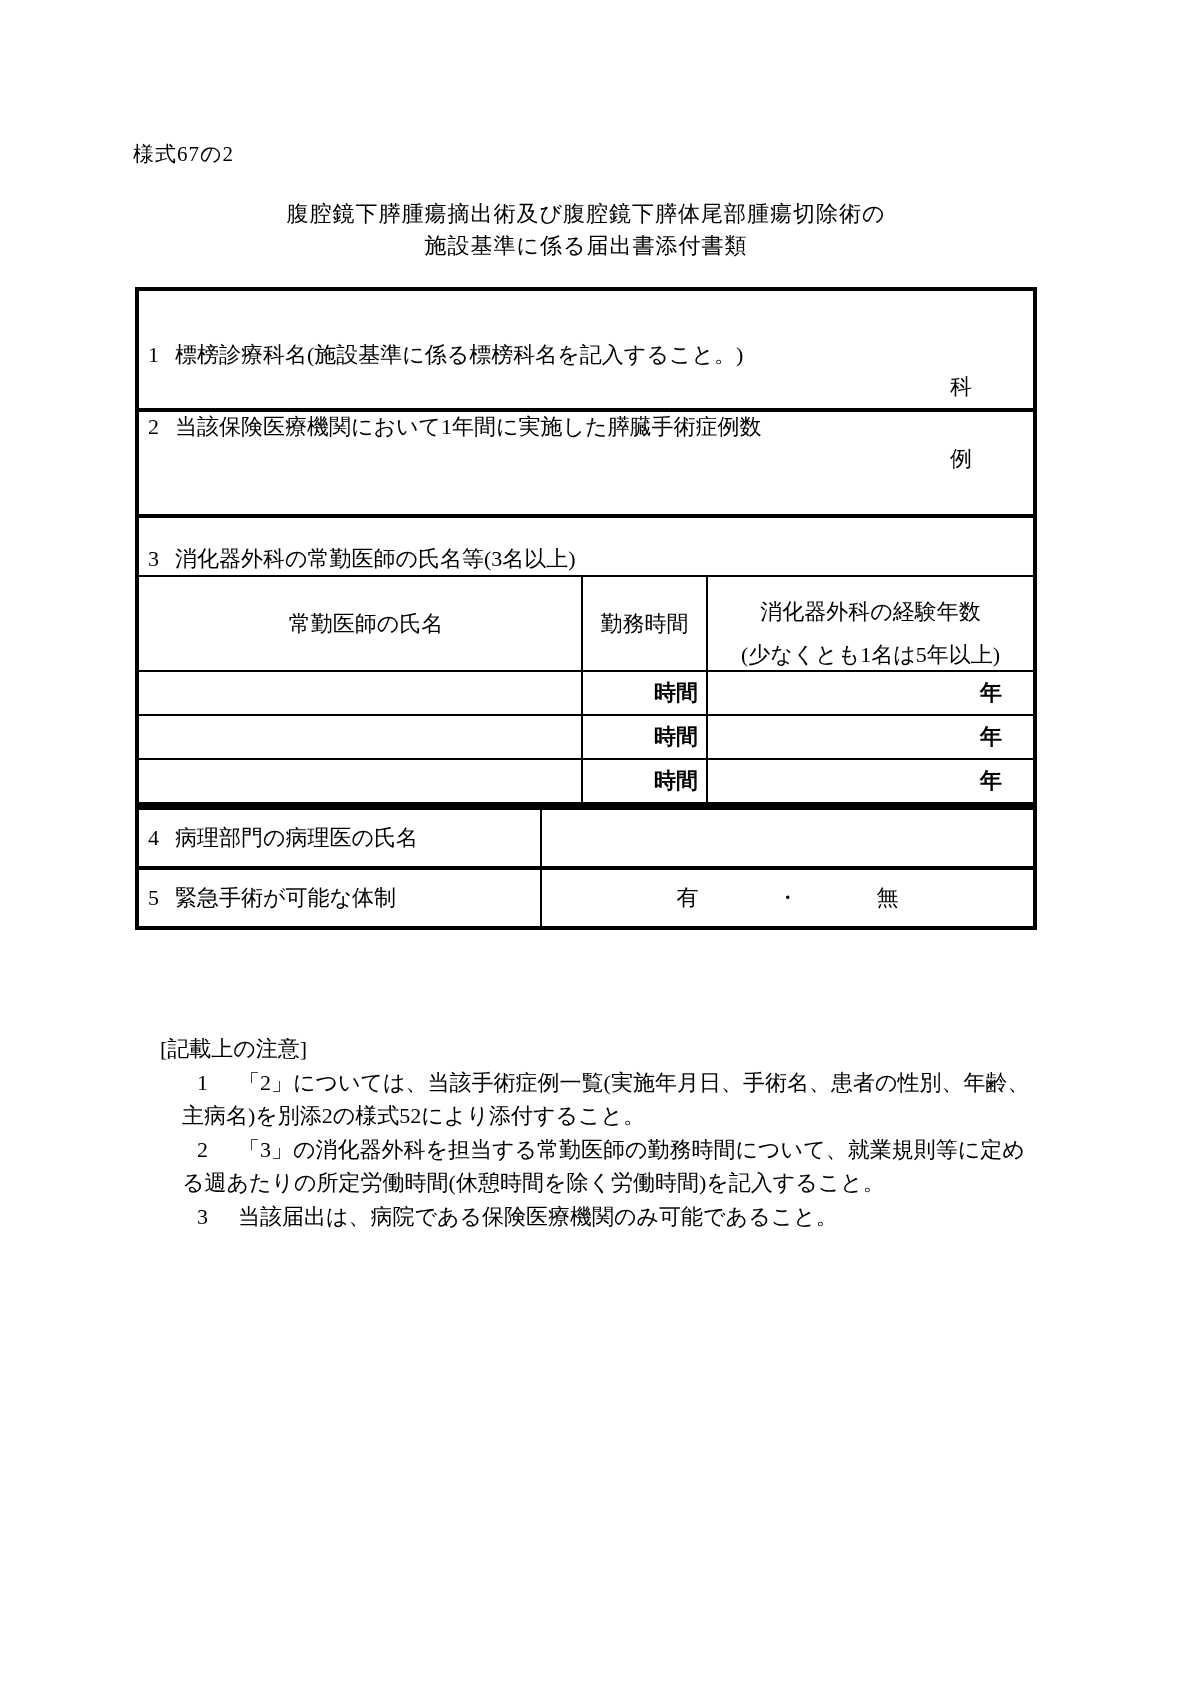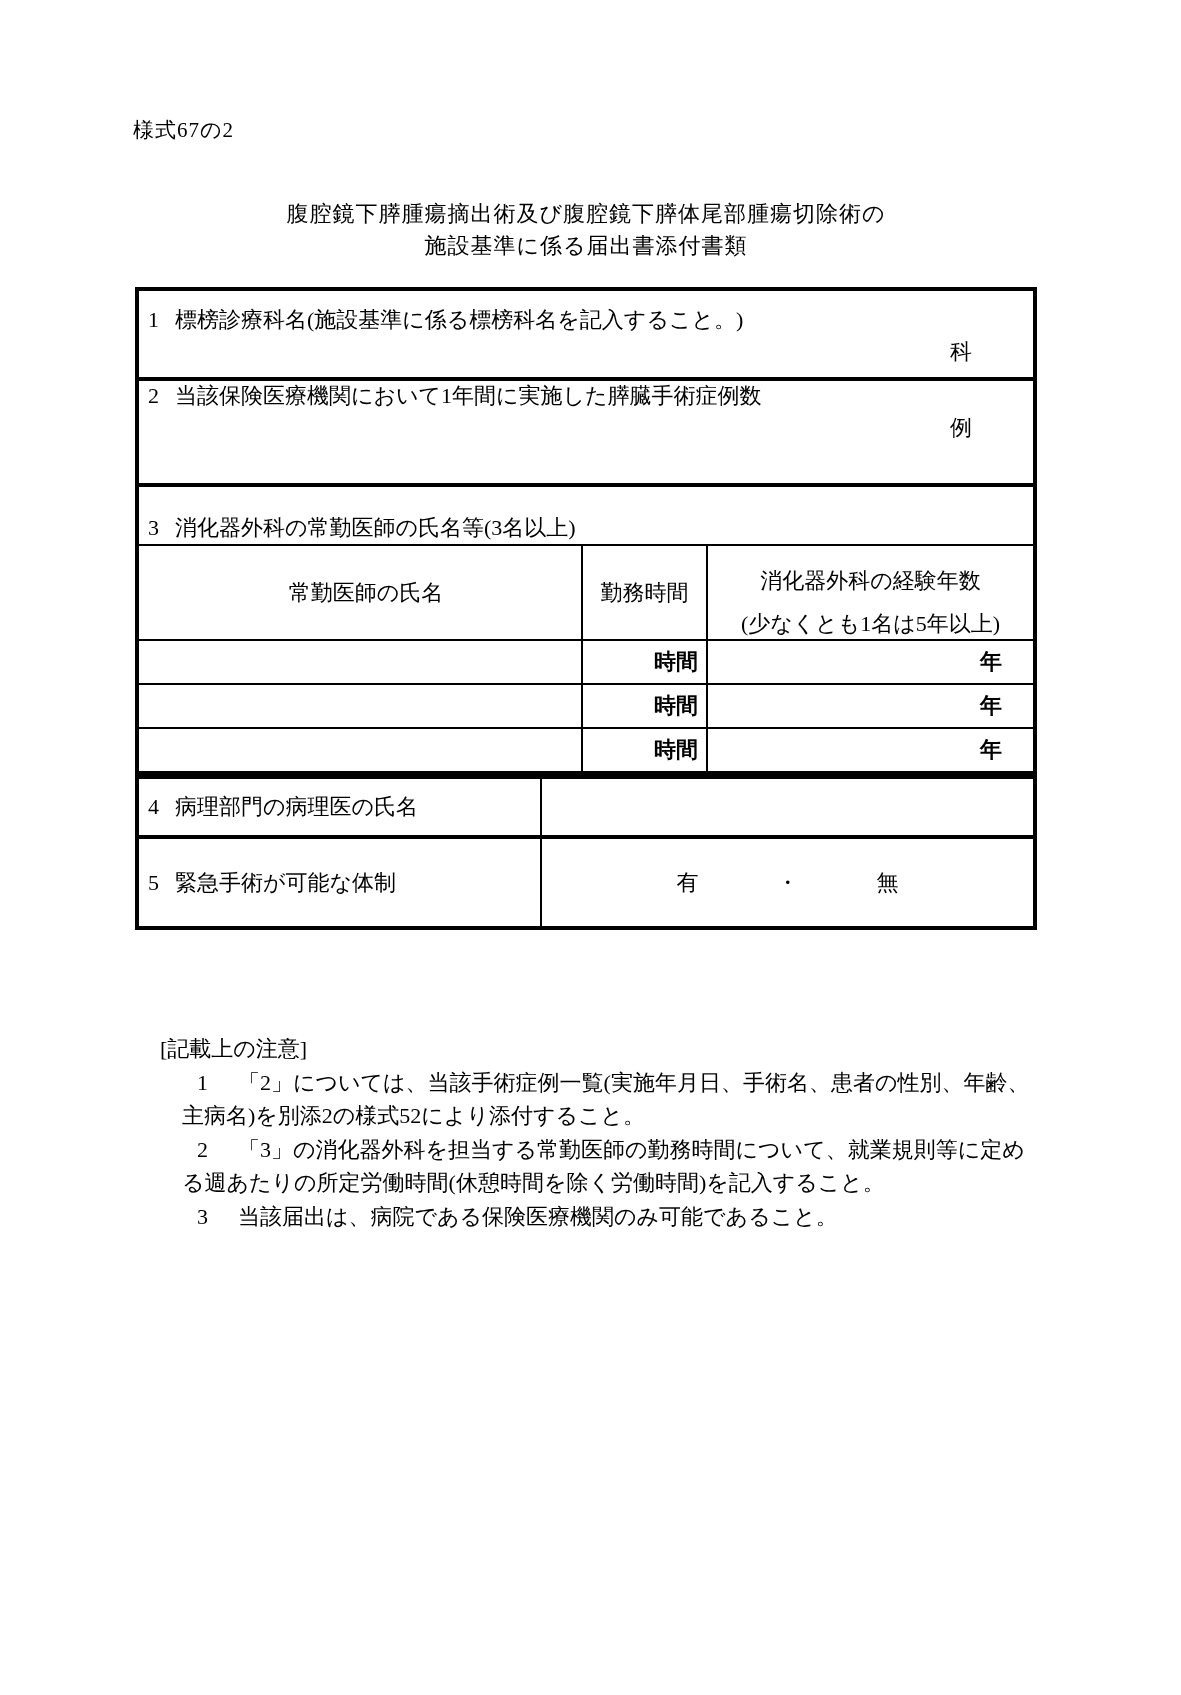--- a/index.html
+++ b/index.html
@@ -2,30 +2,30 @@
 <html><head>
 <meta charset="utf-8">
 <style>
   * { margin:0; padding:0; box-sizing:border-box; }
   html,body { background:#e8e8e8; }
   .sheet {
     position:relative; width:1181px; height:1695px; background:#ffffff;
     font-family:"Liberation Serif","DejaVu Serif",serif; color:#000;
     font-size:22px; overflow:hidden;
   }
-  .form-number { position:absolute; left:133px; top:116px; font-size:21px; letter-spacing:1px; }
+  .form-number { position:absolute; left:133px; top:140px; font-size:21px; letter-spacing:1px; }
   .doc-title { position:absolute; left:135px; top:198px; width:902px; text-align:center; line-height:32px; letter-spacing:1px; }
   .form-table {
     position:absolute; left:135px; top:287px; width:902px; height:643px;
     border:4px solid #000; display:flex; flex-direction:column;
   }
   .num { display:inline-block; min-width:27px; }
   .row-label { padding-left:9px; }
 
-  .sec1 { height:90px; border-bottom:4px solid #000; display:flex; flex-direction:column; justify-content:center; padding:10px 0 6px; }
+  .sec1 { height:121px; border-bottom:4px solid #000; display:flex; flex-direction:column; justify-content:flex-end; padding:10px 0 6px; }
   .sec2 { height:106px; border-bottom:4px solid #000; padding-top:0; }
   .unit-line { text-align:right; padding-right:61px; margin-top:2px; }
 
   .sec3 { height:292px; border-bottom:8px solid #000000; display:flex; flex-direction:column; }
   .sec3-label { height:57px; padding:26px 0 0 9px; }
   .inner-table { border-top:2px solid #000; flex:1; display:flex; flex-direction:column; }
   .it-header { height:95px; border-bottom:2px solid #000; display:flex; }
   .it-row { height:44px; border-bottom:2px solid #000; display:flex;font-weight:bold; }
   .it-row.last { flex:1; border-bottom:none; }
   .c1 { width:442px; display:flex; align-items:center; justify-content:center;padding-left:12px; }

